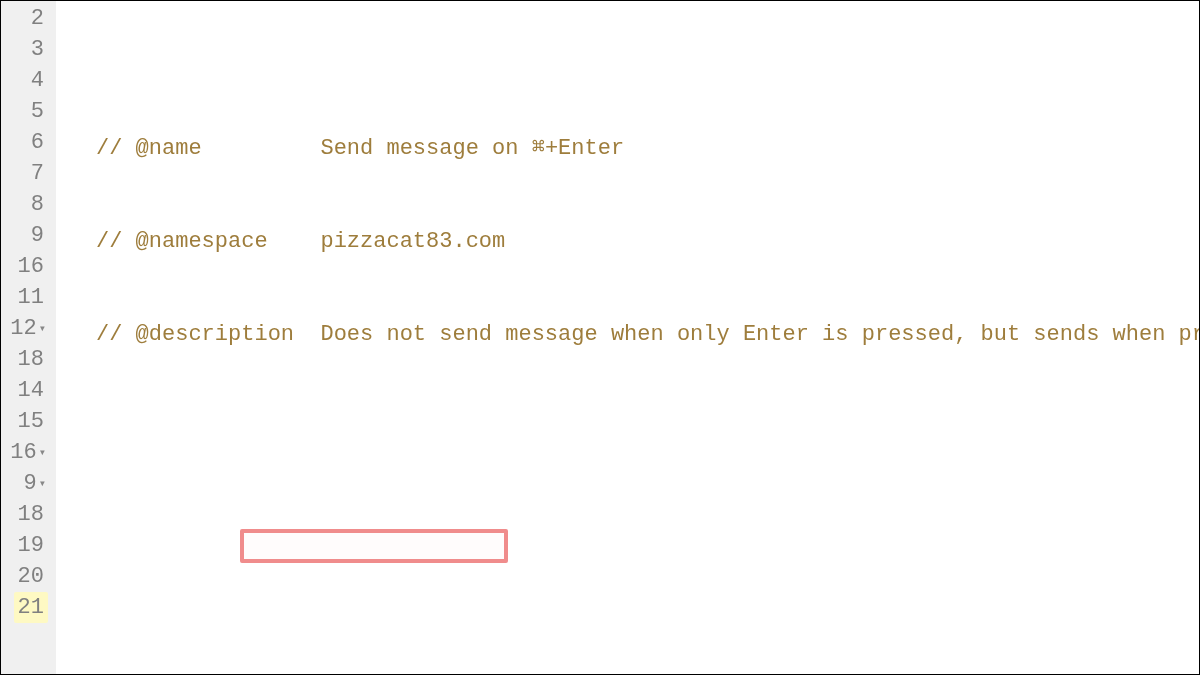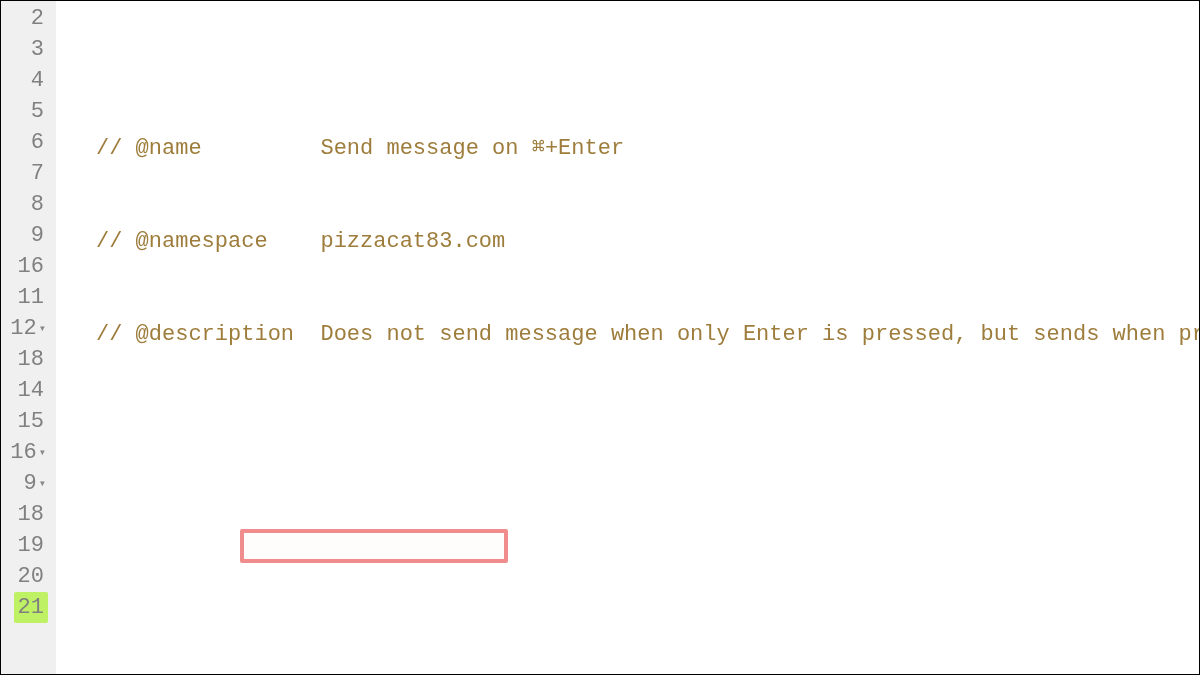--- a/index.html
+++ b/index.html
@@ -16,21 +16,21 @@
     width: 55px;
     background: #f0f0f0;
     color: #808080;
     text-align: right;
     padding-right: 12px;
     padding-top: 2px;
     user-select: none;
     flex-shrink: 0;
   }
   .gutter .gline { height: 31px; position: relative; }
-  .gutter .gline.active .num { background: #bef264; padding: 0 4px; border-radius: 2px; margin-right:-4px; display:inline-block;}
+  .gutter .gline.active .num { background: #fef9c3; padding: 0 4px; border-radius: 2px; margin-right:-4px; display:inline-block;}
   .gutter .fold { color:#888; font-size:12px; position:relative; top:-2px; left:2px;}
   .code {
     flex: 1;
     padding-left: 40px;
     padding-top: 8px;
     white-space: pre;
     overflow: hidden;
     position: relative;
   }
   .line { height: 31px; }

